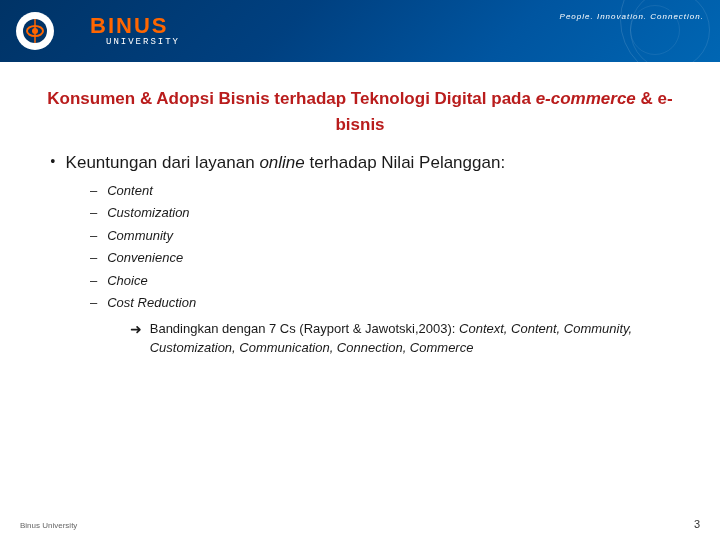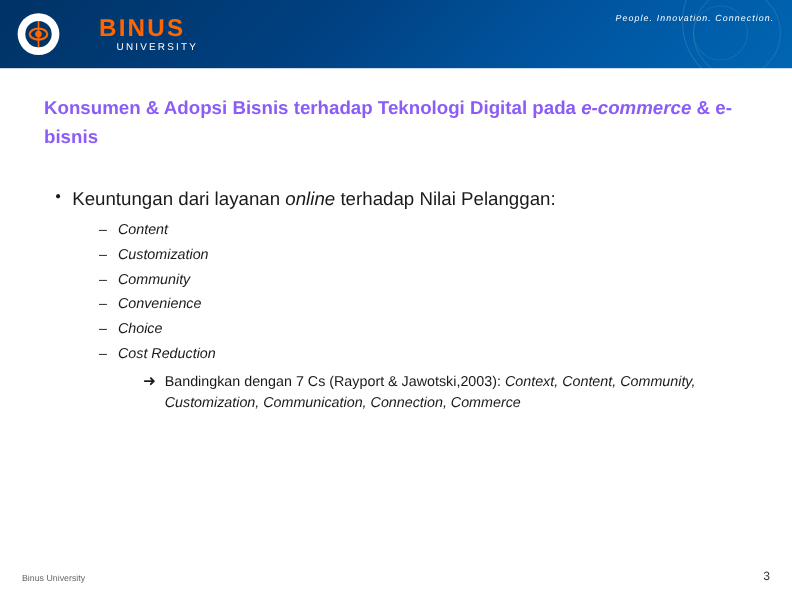--- a/index.html
+++ b/index.html
@@ -55,21 +55,21 @@
       letter-spacing: 2px;
       line-height: 1;
       font-family: Arial, sans-serif;
       margin-left: 28px;
     }
 
     .logo-university {
       font-size: 9px;
       color: #ffffff;
       letter-spacing: 2px;
-      font-family: Liberation Sans, sans-serif;
+      font-family: Liberation Mono, monospace;
       text-transform: uppercase;
       padding-left: 44px;
     }
 
     .header-tagline {
       position: absolute;
       right: 16px;
       top: 12px;
       color: #ffffff;
       font-size: 8px;
@@ -96,24 +96,24 @@
 
     
     .content {
       padding: 24px 40px 20px 40px;
       position: relative;
     }
 
     .main-title {
       font-size: 17px;
       font-weight: bold;
-      color: #8b5cf6;
-      text-align: left;
-      line-height: 1.5;
-      margin-bottom: 32px;
+      color: #b91c1c;
+      text-align: center;
+      line-height: 1.5;
+      margin-bottom: 14px;
       font-family: Arial, sans-serif;
     }
 
     .main-title em {
       font-style: italic;
     }
 
     .bullet-section {
       margin-left: 10px;
     }

